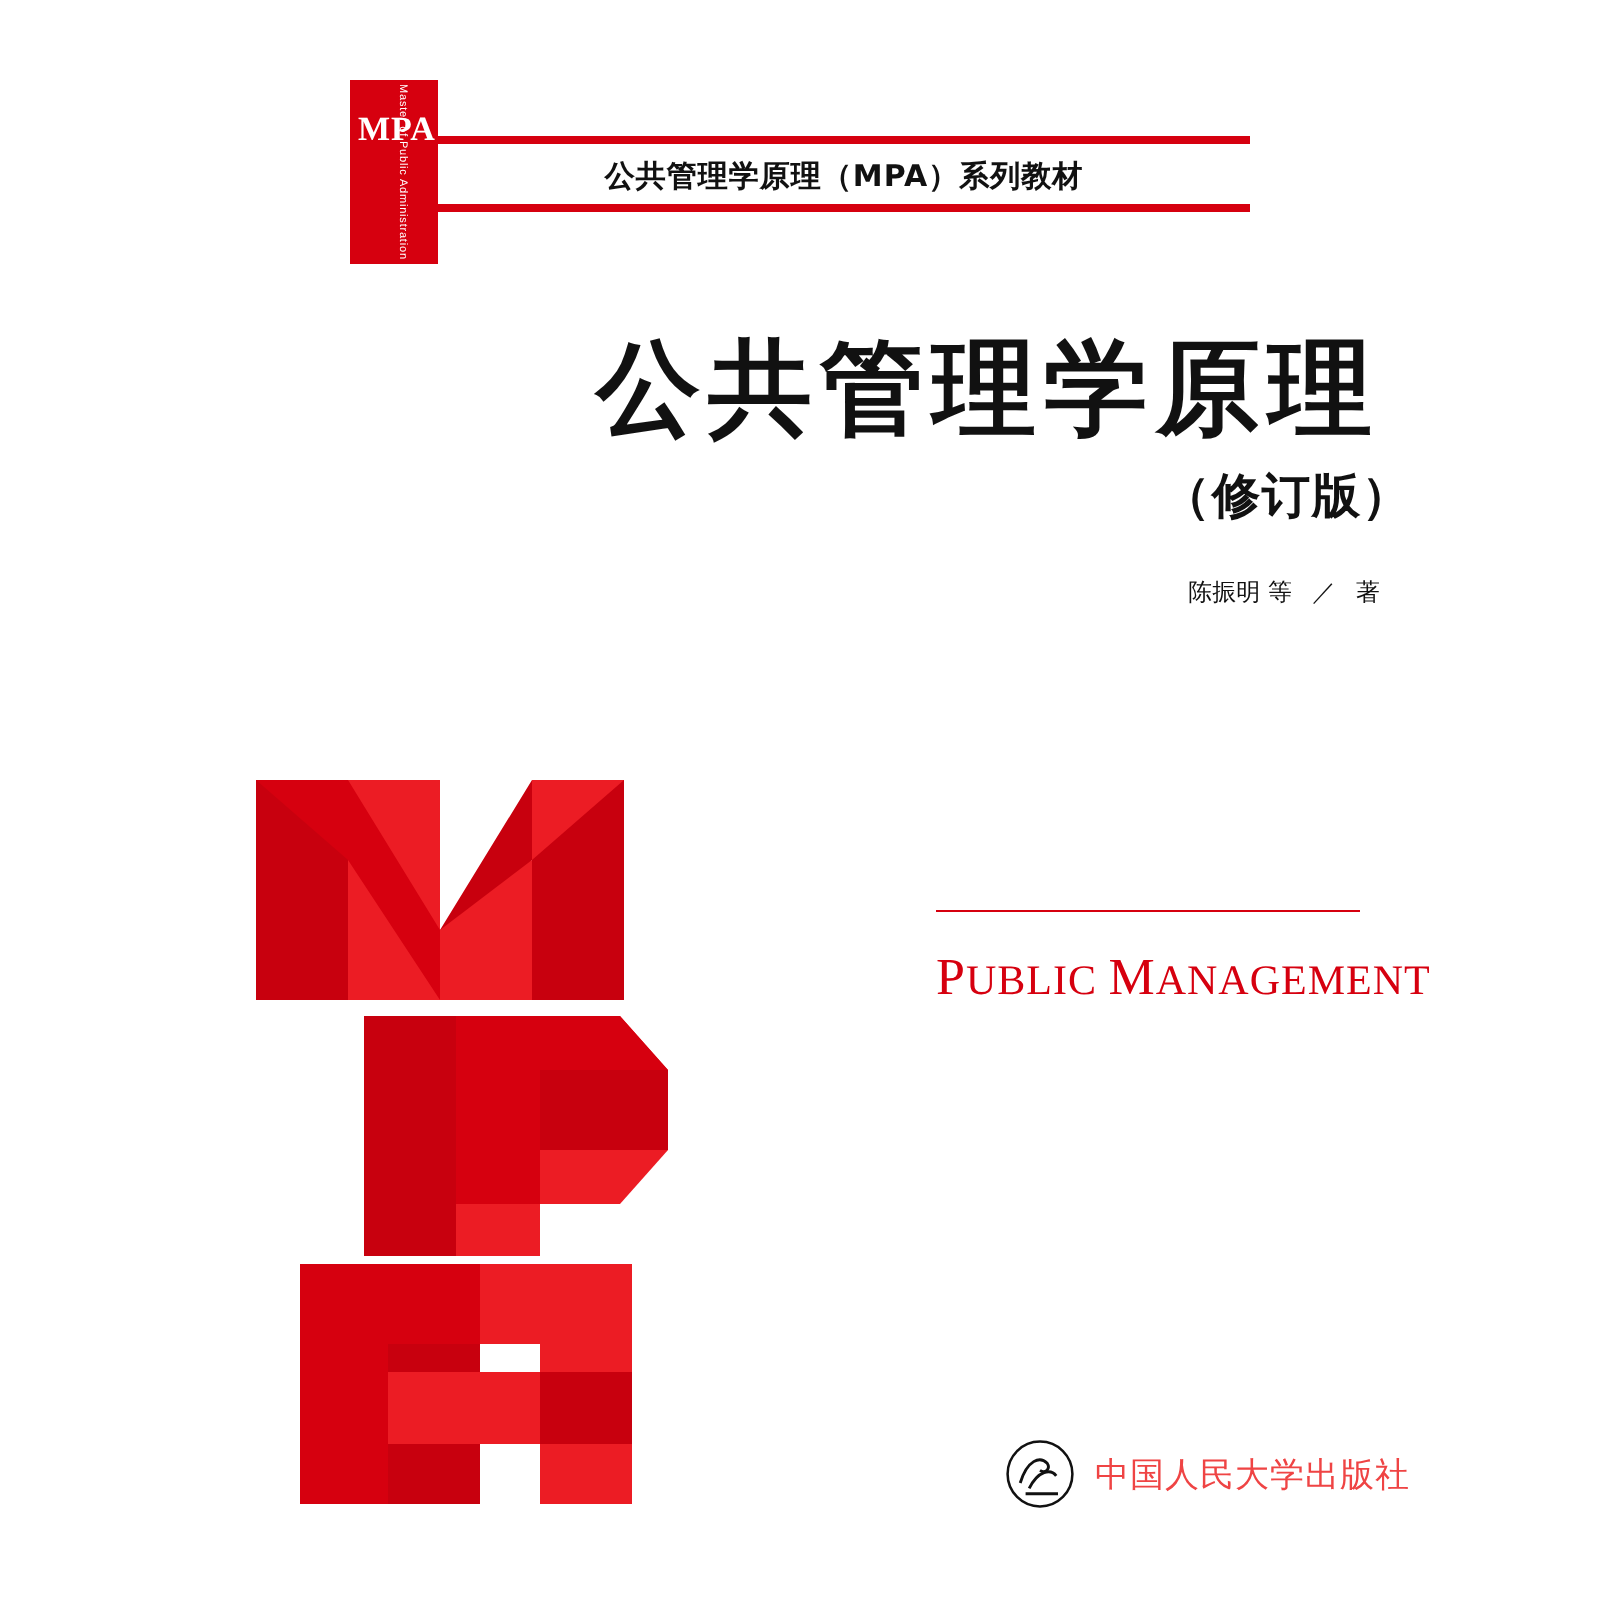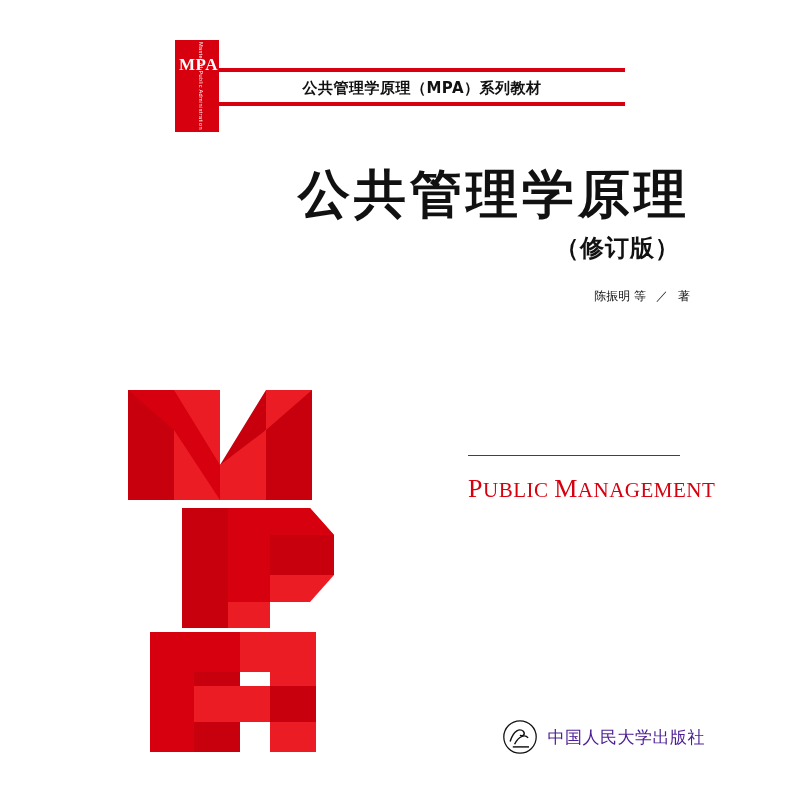--- a/index.html
+++ b/index.html
@@ -100,21 +100,21 @@
     font-family: "DejaVu Sans", "Liberation Sans", sans-serif;
     font-weight: bold;
     font-size: 52px;
     letter-spacing: 4px;
     color: #111111;
     text-align: center;
     white-space: nowrap;
   }
   .subtitle {
     position: absolute;
-    right: 120px;
+    right: 94px;
     top: 232px;
     font-family: "DejaVu Sans", "Liberation Sans", sans-serif;
     font-weight: bold;
     font-size: 24px;
     letter-spacing: 1px;
     color: #111111;
     text-align: center;
     white-space: nowrap;
     margin-left: 36px;
   }
@@ -188,21 +188,21 @@
     align-items: center;
     gap: 10px;
   }
   .publisher-mark {
     width: 36px;
     height: 36px;
   }
   .publisher-name {
     font-family: "DejaVu Sans", "Liberation Sans", sans-serif;
     font-size: 17px;
-    color: #4c1d95;
+    color: #ef4444;
     letter-spacing: 0.5px;
     white-space: nowrap;
   }
 </style>
 </head>
 <body>
 
 <div class="cover">
 
   <div class="series-banner">

